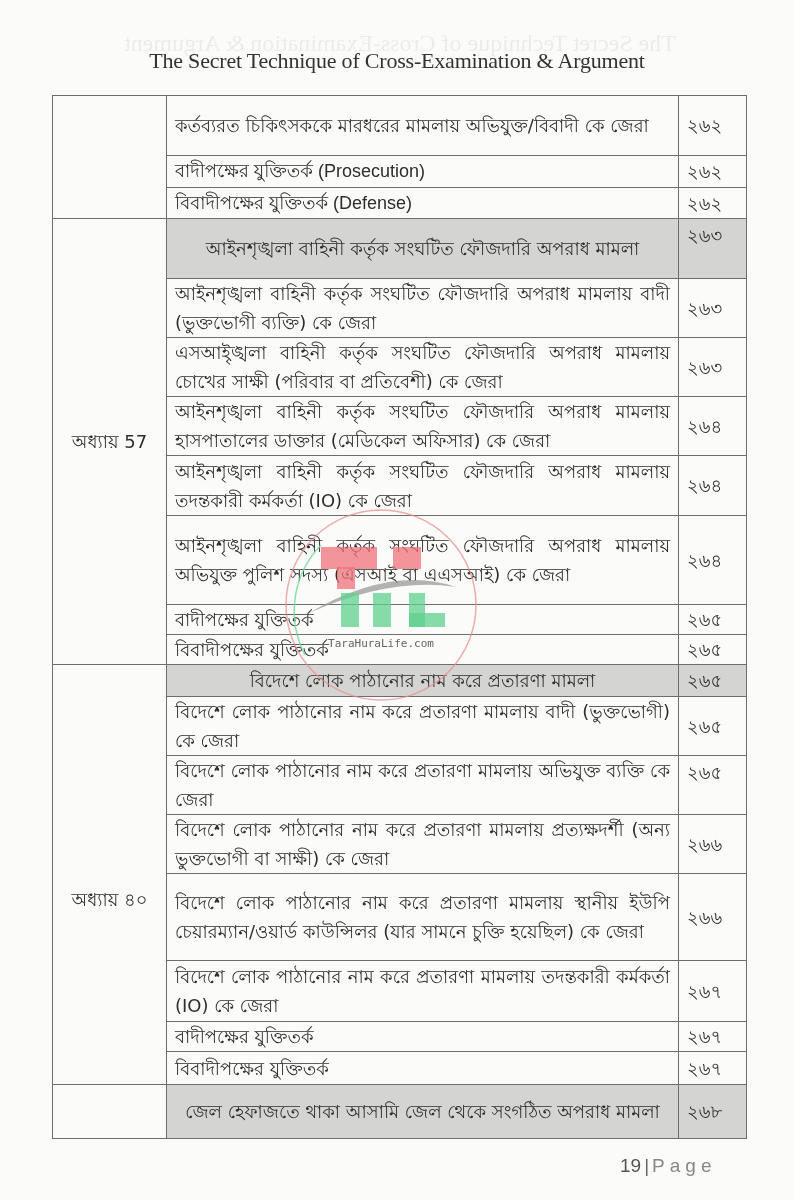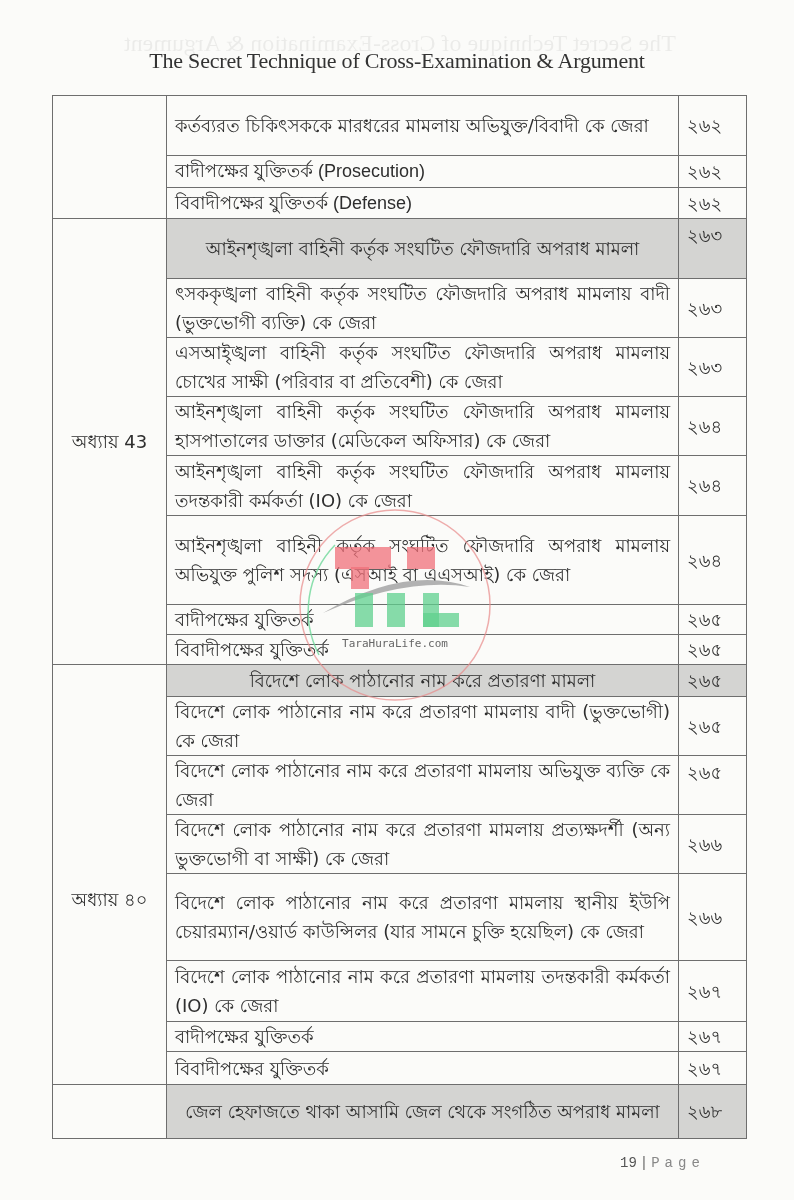--- a/index.html
+++ b/index.html
@@ -38,27 +38,27 @@
   col.c-tt { width:512px; }
   col.c-pg { width:68px; }
   td.chap { text-align:center; vertical-align:middle; font-size:17px; padding:0 4px; }
   td.chap.bottom { vertical-align:bottom; padding-bottom:6px;margin-top:26px; }
   td.pg { font-size:19px; padding:0; }
   td.title { text-align:justify; text-align-last:left; }
   td.serif { font-family:Liberation Sans, sans-serif; font-size:19px; }
   tr.shaded td.title, tr.shaded td.pg { background:#d4d4d2; }
   td.title.center { text-align:right; text-align-last:center; }
   .footer {
-    position:absolute; left:620px; top:1155px; font-size:14px; color:#555;
-    font-family:Liberation Mono, monospace;
+    position:absolute; left:620px; top:1155px; font-size:19px; color:#555;
+    font-family:Liberation Sans, sans-serif;
   }
   .footer .pg-word { letter-spacing:5px; color:#888; }
   .footer .sep { color:#666; padding:0 3px; }
   .watermark {
-    position:absolute; left:295px; top:505px; width:200px; height:200px;
+    position:absolute; left:281px; top:505px; width:200px; height:200px;
     pointer-events:none;
   }
 </style>
 </head>
 <body>
 
 <div class="ghost">
   <div class="gt">The Secret Technique of Cross-Examination &amp; Argument</div>
 </div>
 
@@ -80,26 +80,26 @@
     <tr style="height:32px">
       <td class="title serif">বাদীপক্ষের যুক্তিতর্ক (Prosecution)</td>
       <td class="pg">২৬২</td>
     </tr>
     <tr style="height:31px">
       <td class="title serif">বিবাদীপক্ষের যুক্তিতর্ক (Defense)</td>
       <td class="pg">২৬২</td>
     </tr>
 
     <tr class="shaded" style="height:60px">
-      <td class="chap" rowspan="8">অধ্যায় 43</td>
+      <td class="chap" rowspan="8">অধ্যায় 57</td>
       <td class="title center">আইনশৃঙ্খলা বাহিনী কর্তৃক সংঘটিত ফৌজদারি অপরাধ মামলা</td>
       <td class="pg" style="vertical-align:top;padding-top:2px">২৬৩</td>
     </tr>
     <tr style="height:58px">
-      <td class="title">ৎসককৃঙ্খলা বাহিনী কর্তৃক সংঘটিত ফৌজদারি অপরাধ মামলায় বাদী (ভুক্তভোগী ব্যক্তি) কে জেরা</td>
+      <td class="title">আইনশৃঙ্খলা বাহিনী কর্তৃক সংঘটিত ফৌজদারি অপরাধ মামলায় বাদী (ভুক্তভোগী ব্যক্তি) কে জেরা</td>
       <td class="pg">২৬৩</td>
     </tr>
     <tr style="height:59px">
       <td class="title">এসআইৃঙ্খলা বাহিনী কর্তৃক সংঘটিত ফৌজদারি অপরাধ মামলায় চোখের সাক্ষী (পরিবার বা প্রতিবেশী) কে জেরা</td>
       <td class="pg">২৬৩</td>
     </tr>
     <tr style="height:59px">
       <td class="title">আইনশৃঙ্খলা বাহিনী কর্তৃক সংঘটিত ফৌজদারি অপরাধ মামলায় হাসপাতালের ডাক্তার (মেডিকেল অফিসার) কে জেরা</td>
       <td class="pg">২৬৪</td>
     </tr>

